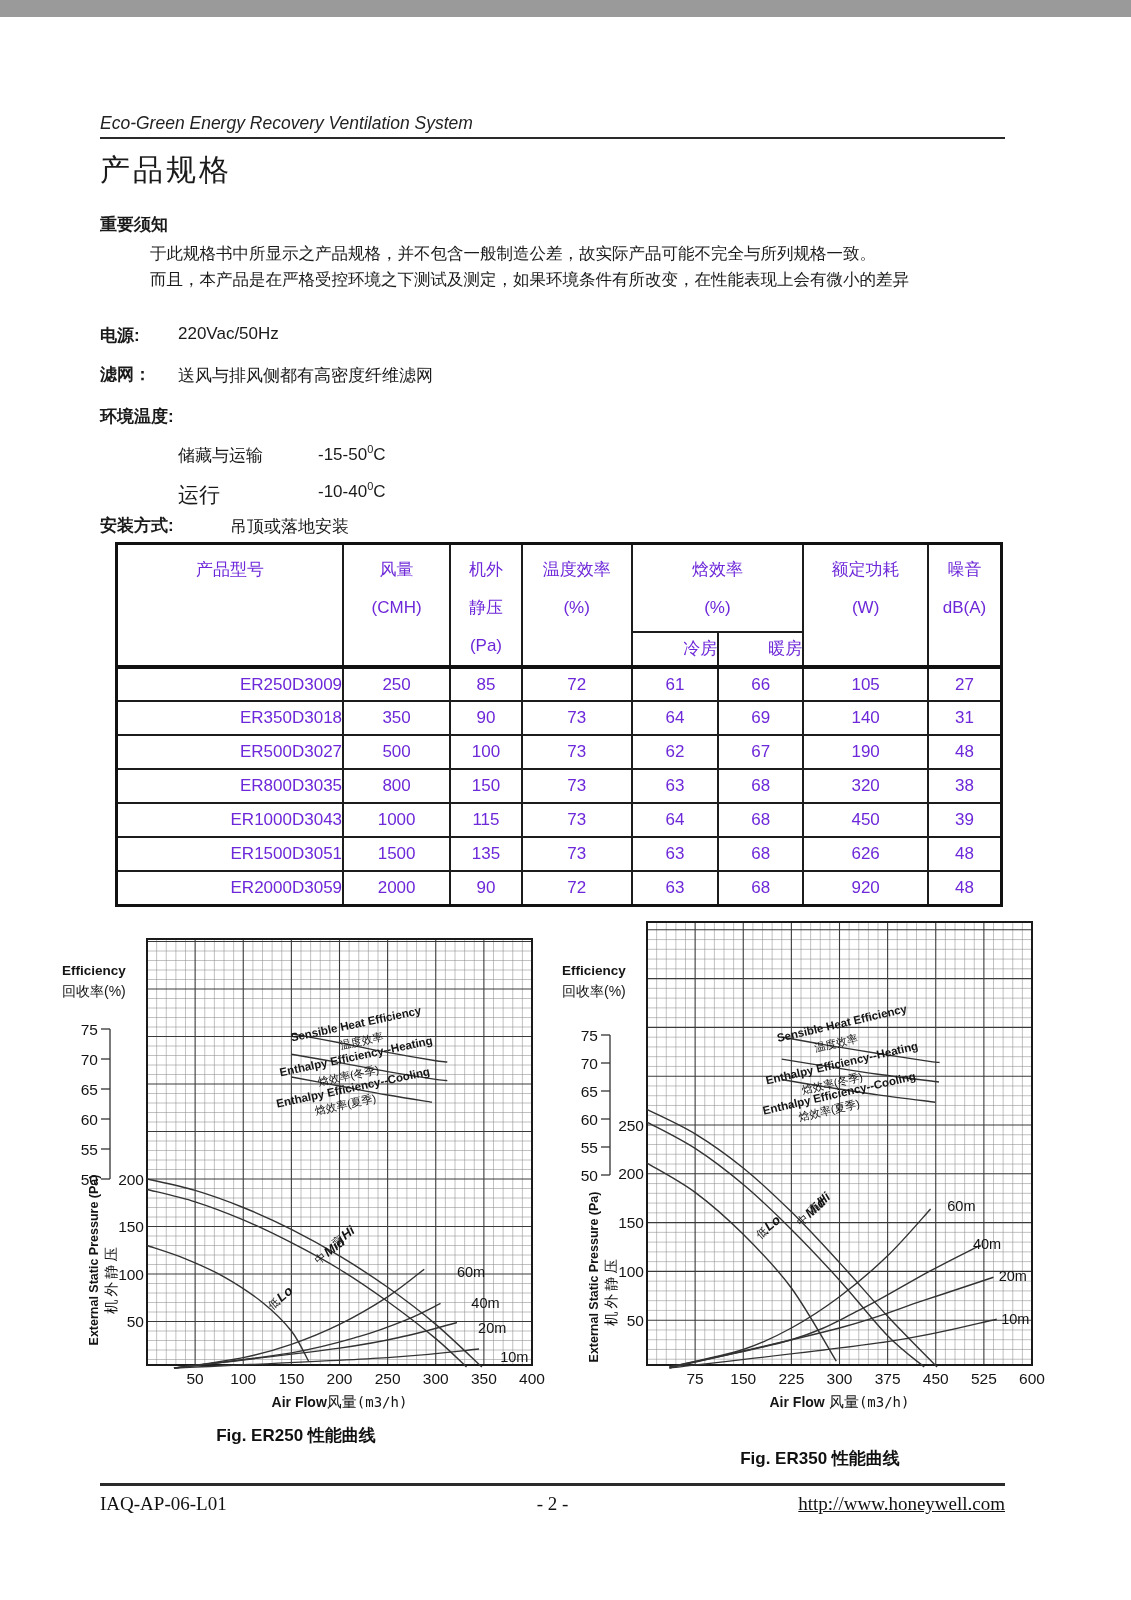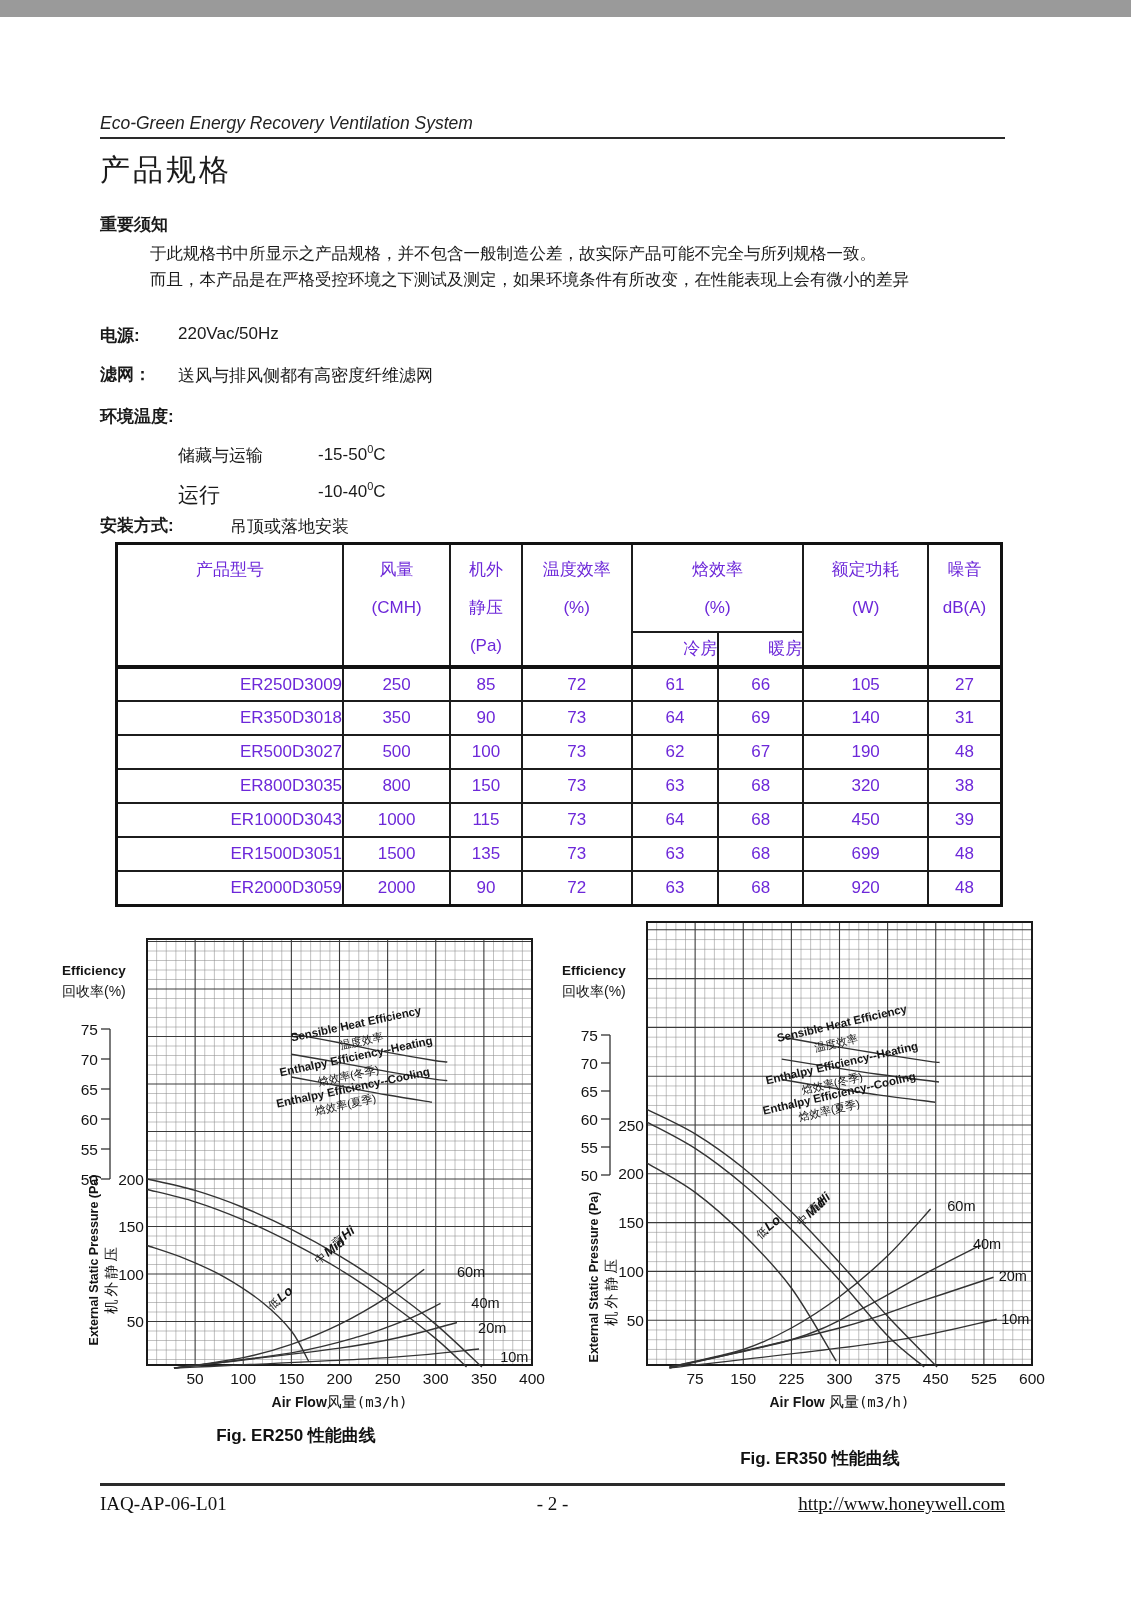--- a/index.html
+++ b/index.html
@@ -145,21 +145,21 @@
           <td>450</td>
           <td>39</td>
         </tr>
         <tr>
           <td class="model">ER1500D3051</td>
           <td>1500</td>
           <td>135</td>
           <td>73</td>
           <td>63</td>
           <td>68</td>
-          <td>699</td>
+          <td>626</td>
           <td>48</td>
         </tr>
         <tr>
           <td class="model">ER2000D3059</td>
           <td>2000</td>
           <td>90</td>
           <td>72</td>
           <td>63</td>
           <td>68</td>
           <td>920</td>

